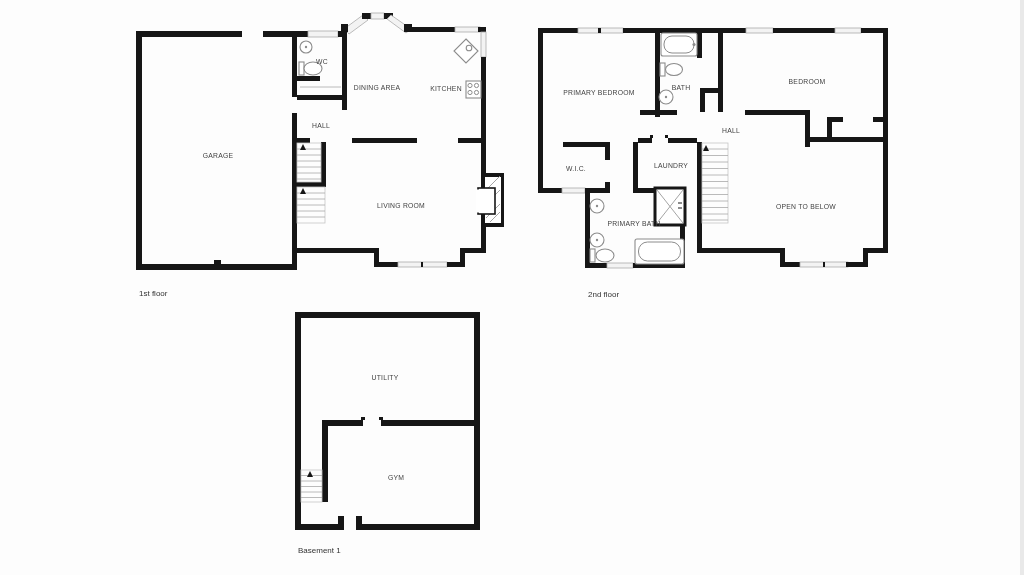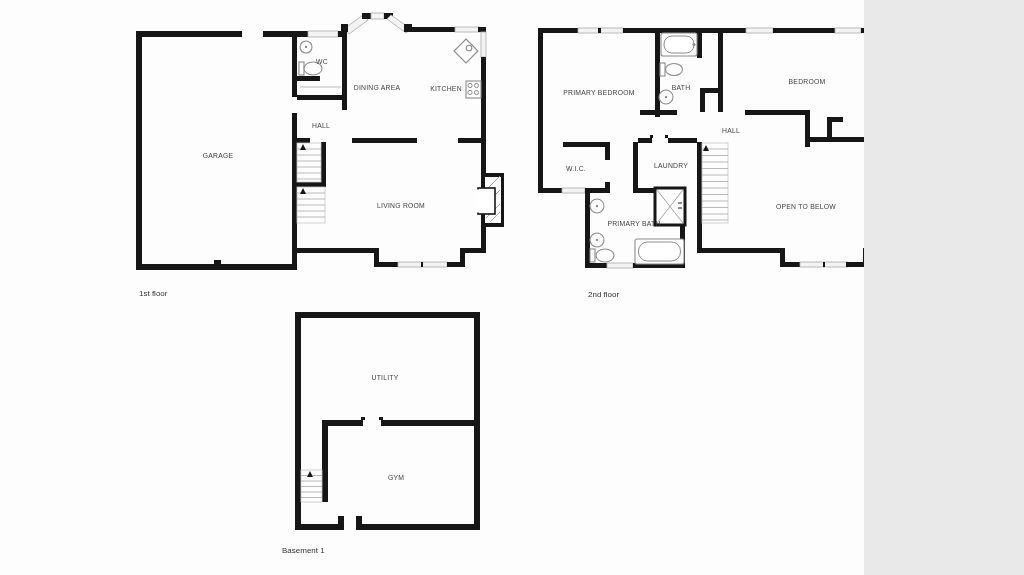--- a/index.html
+++ b/index.html
@@ -1,16 +1,16 @@
 <!DOCTYPE html>
 <html><head>
 <meta charset="utf-8">
 <style>
   html,body{margin:0;padding:0;background:#e9e9e9;}
-  #stage{position:relative;width:864px;height:575px;background:#fdfdfd;overflow:hidden;
+  #stage{position:relative;width:1020px;height:575px;background:#fdfdfd;overflow:hidden;
          font-family:"Liberation Sans",sans-serif;}
   #plan-svg{position:absolute;left:0;top:0;}
   .wall{fill:#161616;}
   .win{fill:#f3f3f3;stroke:#ababab;stroke-width:0.8;}
   .tick{fill:#161616;}
   .fx{fill:#ffffff;stroke:#8c8c8c;stroke-width:1.1;}
   .fxl{fill:none;stroke:#8c8c8c;stroke-width:1;}
   .fxd{fill:#8c8c8c;stroke:none;}
   .step{stroke:#a8a8a8;stroke-width:0.8;}
   .sbox{fill:none;stroke:#c6c6c6;stroke-width:0.8;}
@@ -291,15 +291,15 @@
 <div class="lbl" style="left:807px;top:82px;">BEDROOM</div>
 <div class="lbl" style="left:731px;top:131px;">HALL</div>
 <div class="lbl" style="left:576px;top:169px;">W.I.C.</div>
 <div class="lbl" style="left:671px;top:166px;">LAUNDRY</div>
 <div class="lbl" style="left:634px;top:224px;">PRIMARY BATH</div>
 <div class="lbl" style="left:806px;top:207px;">OPEN TO BELOW</div>
 <div class="cap" style="left:588px;top:290px;text-align:right;">2nd floor</div>
 
 <div class="lbl" style="left:385px;top:378px;">UTILITY</div>
 <div class="lbl" style="left:396px;top:478px;">GYM</div>
-<div class="cap" style="left:282px;top:546px;">Basement 1</div>
+<div class="cap" style="left:298px;top:546px;">Basement 1</div>
 
 </div>
 
 </body></html>

